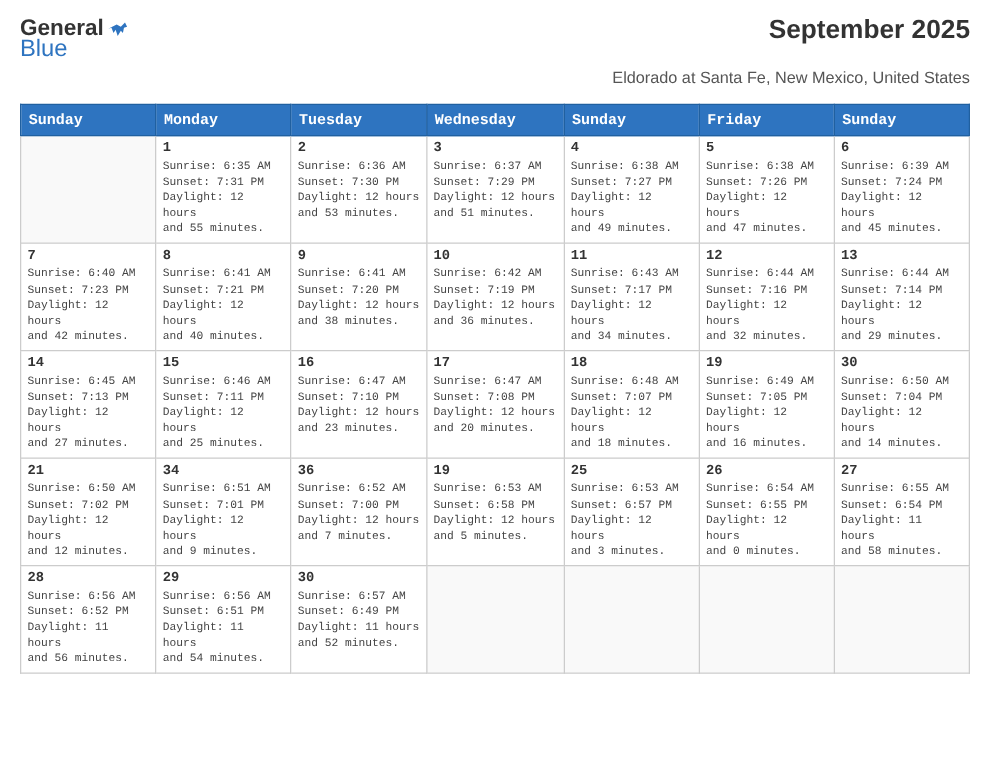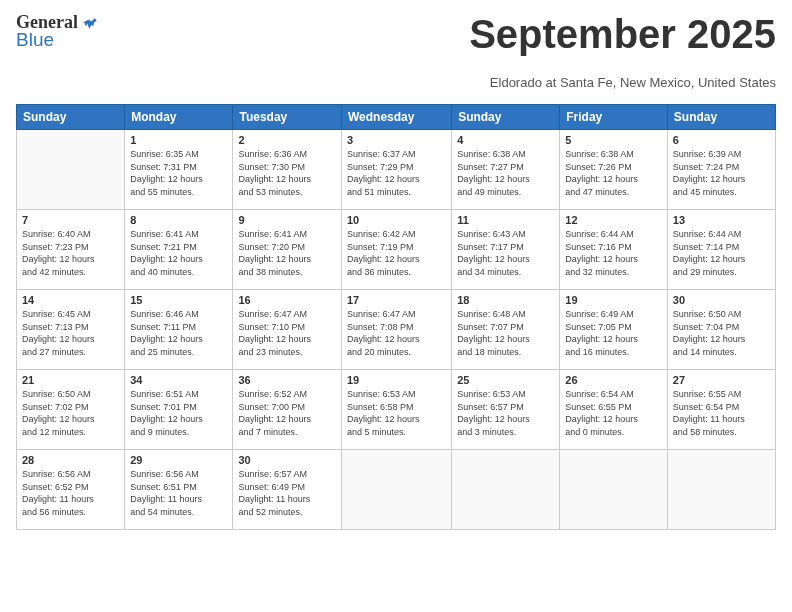--- a/index.html
+++ b/index.html
@@ -26,46 +26,46 @@
       display: flex;
       flex-direction: column;
       align-items: flex-start;
     }
     .logo-text {
       font-size: 18px;
       font-weight: bold;
       color: #333;
       display: flex;
       align-items: center;
-      font-family: Liberation Serif, serif;
     }
     .logo-general { color: #333; }
     .logo-bird {
       width: 20px;
       height: 20px;
       margin-left: 2px;
     }
     .title-block {
       text-align: right;
     }
     .month-title {
-      font-size: 40px;
+      font-size: 21px;
       font-weight: bold;
       color: #333;
     }
     .location {
       font-size: 13px;
       color: #555;
       margin-top: 18px;
     }
     .calendar {
       width: 100%;
       border-collapse: collapse;
       margin-top: 14px;
       border: 1px solid #ccc;
+      font-family: Liberation Mono, monospace;
     }
     .calendar th {
       background: #2e74c0;
       color: #fff;
       text-align: left;
       padding: 5px 6px;
       font-size: 12px;
       font-weight: bold;
       border: 1px solid #2060a0;
     }

